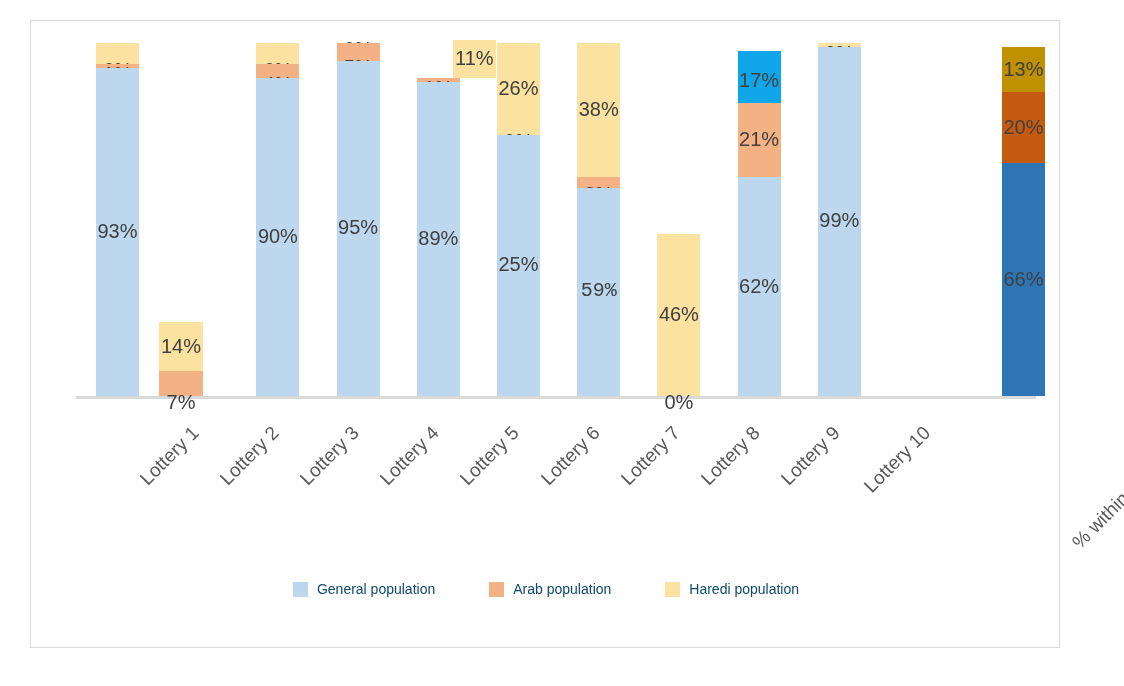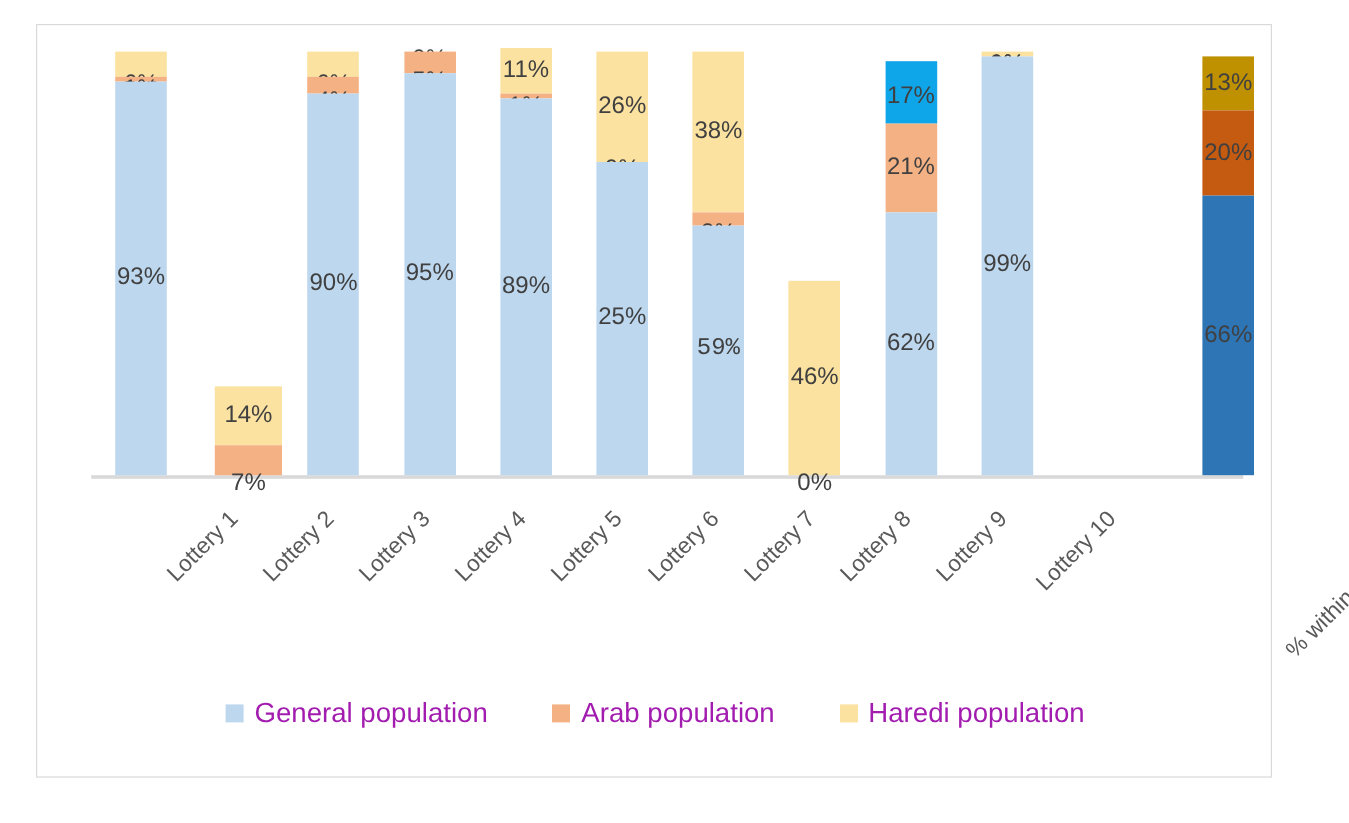--- a/index.html
+++ b/index.html
@@ -104,22 +104,22 @@
     flex-direction: row;
     align-items: center;
     gap: 9px;
   }
   .legend-swatch {
     width: 15px;
     height: 15px;
     display: block;
   }
   .legend-text {
-    font-size: 23px;
-    color: #a21caf;
+    font-size: 14px;
+    color: #0c4a6e;
     white-space: nowrap;
   }
 </style>
 </head>
 <body>
 
 <div class="chart-frame">
 
   <div class="plot-area">
     <div class="axis-line"></div>
@@ -128,21 +128,21 @@
           <div class="seg" style="height: 21.18px; background: rgb(251, 226, 160);">
             <span class="seg-label" style="top: 17.18px;">6%</span>
           </div>
           <div class="seg" style="height: 3.53px; background: rgb(244, 177, 131);">
             <span class="seg-label" style="top: -0.47px;">1%</span>
           </div>
           <div class="seg" style="height: 328.29px; background: rgb(189, 215, 238);">
             <span class="seg-label" style="top: 153.145px;">93%</span>
           </div>
         </div>
-        <div class="bar" style="left: 148px; width: 56px;">
+        <div class="bar" style="left: 128px; width: 44px;">
           <div class="seg" style="height: 49.42px; background: rgb(251, 226, 160);">
             <span class="seg-label" style="top: 13.71px;">14%</span>
           </div>
           <div class="seg" style="height: 24.71px; background: rgb(244, 177, 131);">
             <span class="seg-label" style="top: 20.71px;">7%</span>
           </div>
         </div>
         <div class="bar" style="left: 225.4px; width: 43px;">
           <div class="seg" style="height: 21.18px; background: rgb(251, 226, 160);">
             <span class="seg-label" style="top: 17.18px;">6%</span>
@@ -159,21 +159,21 @@
             <span class="seg-label" style="top: -4px;">0%</span>
           </div>
           <div class="seg" style="height: 17.65px; background: rgb(244, 177, 131);">
             <span class="seg-label" style="top: 13.65px;">5%</span>
           </div>
           <div class="seg" style="height: 335.35px; background: rgb(189, 215, 238);">
             <span class="seg-label" style="top: 156.675px;">95%</span>
           </div>
         </div>
         <div class="bar" style="left: 385.8px; width: 43px;">
-          <div class="seg" style="height: 38.83px; background: rgb(251, 226, 160);">
+          <div class="seg" style="height: 38.83px; background: rgb(251, 226, 160); margin-left: 36px;">
             <span class="seg-label" style="top: 8.415px;">11%</span>
           </div>
           <div class="seg" style="height: 3.53px; background: rgb(244, 177, 131);">
             <span class="seg-label" style="top: -0.47px;">1%</span>
           </div>
           <div class="seg" style="height: 314.17px; background: rgb(189, 215, 238);">
             <span class="seg-label" style="top: 146.085px;">89%</span>
           </div>
         </div>
         <div class="bar" style="left: 466px; width: 43px;">

